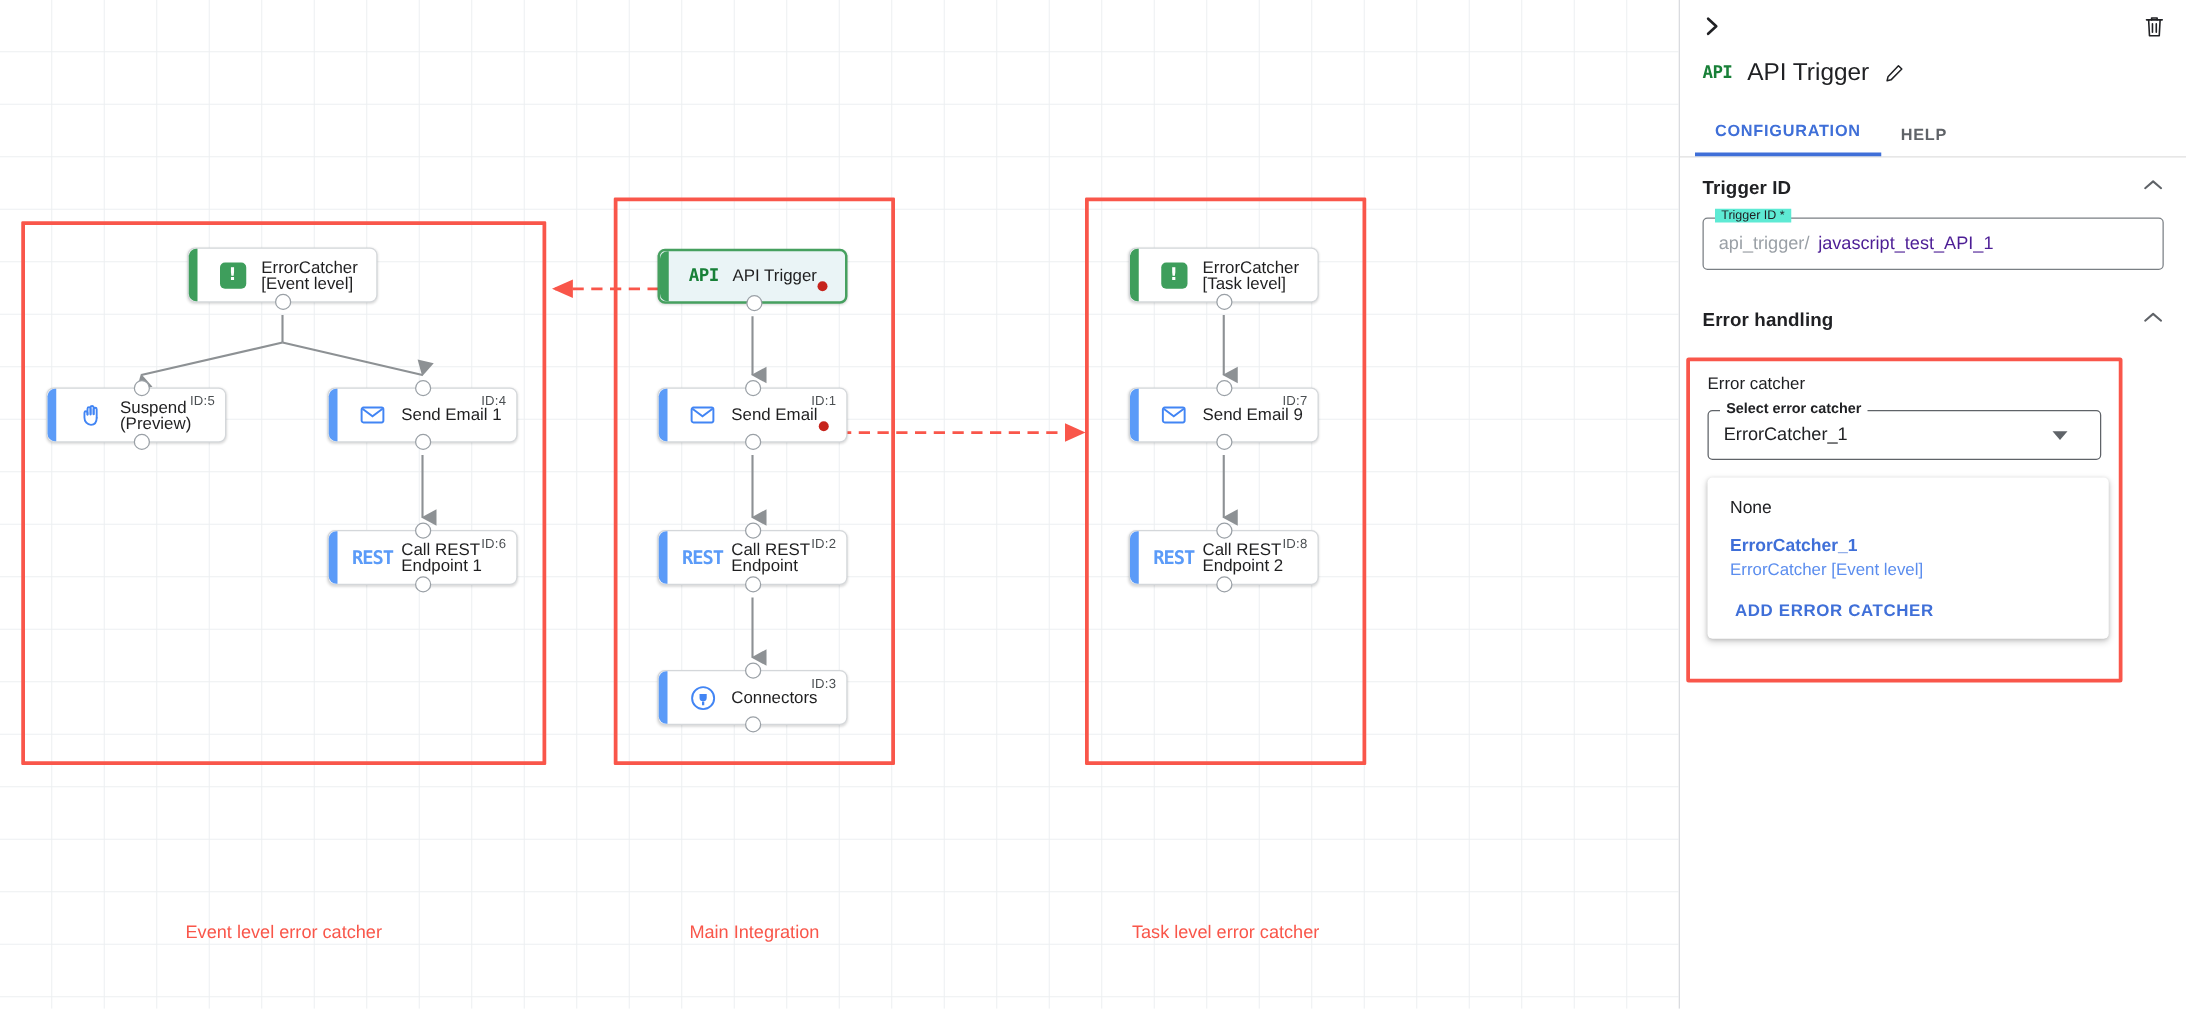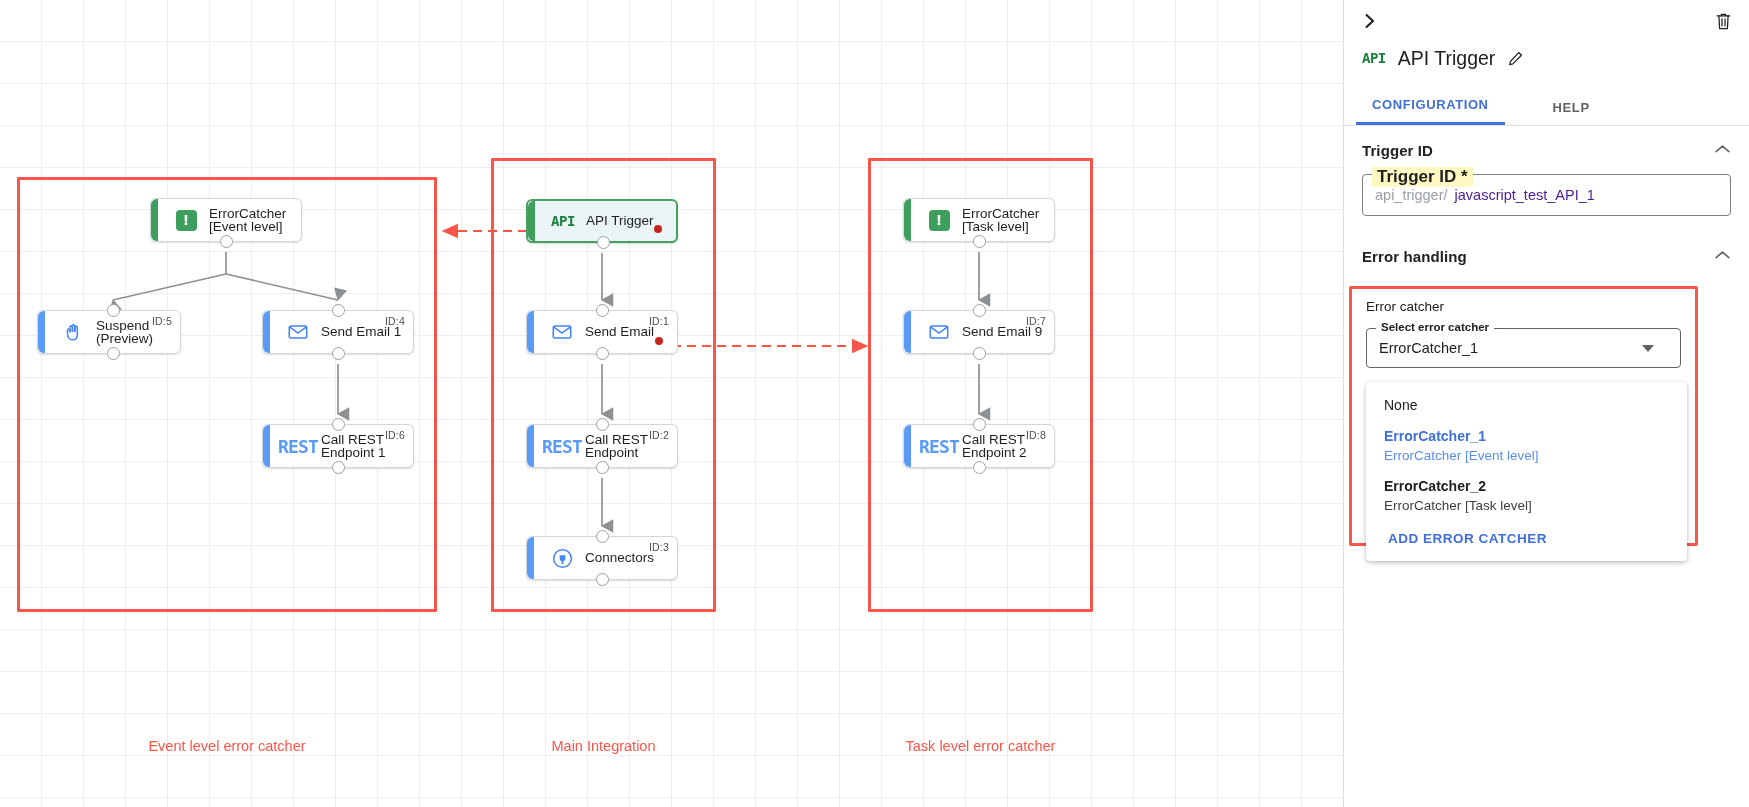--- a/index.html
+++ b/index.html
@@ -104,21 +104,21 @@
     display: flex; align-items: center; justify-content: center;
     color: #fff; font-size: 14px; font-weight: 700; line-height: 1;
     font-family: "DejaVu Sans", sans-serif;
   }
   .ic-api {
     color: #188038; font-family: "DejaVu Sans Mono", monospace;
     font-weight: 700; font-size: 14px; letter-spacing: -.5px;
   }
   .ic-rest {
     color: #5b9bf8; font-family: "DejaVu Sans Mono", monospace;
-    font-weight: 700; font-size: 18px; letter-spacing: -.8px;
+    font-weight: 700; font-size: 15px; letter-spacing: -.8px;
   }
 
   
   #panel {
     position: absolute; left: 1343px; top: 0;
     width: 406px; height: 807px;
     background: #ffffff;
     border-left: 1px solid #dadce0;
   }
   .panel-topbar {
@@ -149,21 +149,20 @@
   .panel-title {
     font-size: 19.5px; color: #202124; font-weight: 400;
   }
   .edit-btn { margin-left: 12px; display:flex; align-items:center; cursor:pointer; }
 
   .tabs {
     display: flex; align-items: flex-end;
     height: 38px; margin-top: 12px;
     border-bottom: 1px solid #e0e0e0;
     padding-left: 12px;
-    gap: 32px;
   }
   .tab {
     font-size: 13px; font-weight: 600; letter-spacing: .6px;
     color: #5f6368; padding: 0 16px 10px 16px;
     cursor: pointer;
   }
   .tab.active { color: #3f6fd8; border-bottom: 3px solid #3f6fd8; }
 
   .section-head {
     display: flex; align-items: center; justify-content: space-between;
@@ -177,22 +176,22 @@
   .mat-field {
     position: relative;
     height: 42px;
     border: 1px solid #7a7f84;
     border-radius: 4px;
     display: flex; align-items: center;
     padding: 0 12px;
   }
   .mat-legend {
     position: absolute; top: -8px; left: 9px;
-    background: #fef9c3; padding: 0 5px;
-    font-size: 17px; font-weight: 700; color: #202124;
+    background: #5eead4; padding: 0 5px;
+    font-size: 10px; font-weight: 400; color: #202124;
   }
   .prefix { color: #9aa0a6; font-size: 14.5px; margin-right: 7px;}
   .fieldval { color: #4c1d95; font-size: 14.5px; }
 
   
   .err-block {
     position: absolute; left: 0; top: 0;
     border: 3px solid #f9564a;
     border-radius: 2px;
   }
@@ -501,22 +500,18 @@
       </div>
 
       <div class="menu" style="left:14px;top:93px;width:321px;">
         <div class="menu-item none">
           <div class="m1">None</div>
         </div>
         <div class="menu-item sel">
           <div class="m1">ErrorCatcher_1</div>
           <div class="m2">ErrorCatcher [Event level]</div>
         </div>
-        <div class="menu-item">
-          <div class="m1 plain">ErrorCatcher_2</div>
-          <div class="m2 plain">ErrorCatcher [Task level]</div>
-        </div>
         <div class="menu-action">ADD ERROR CATCHER</div>
       </div>
     </div>
 
   </div>
 </div>
 
 </body></html>

